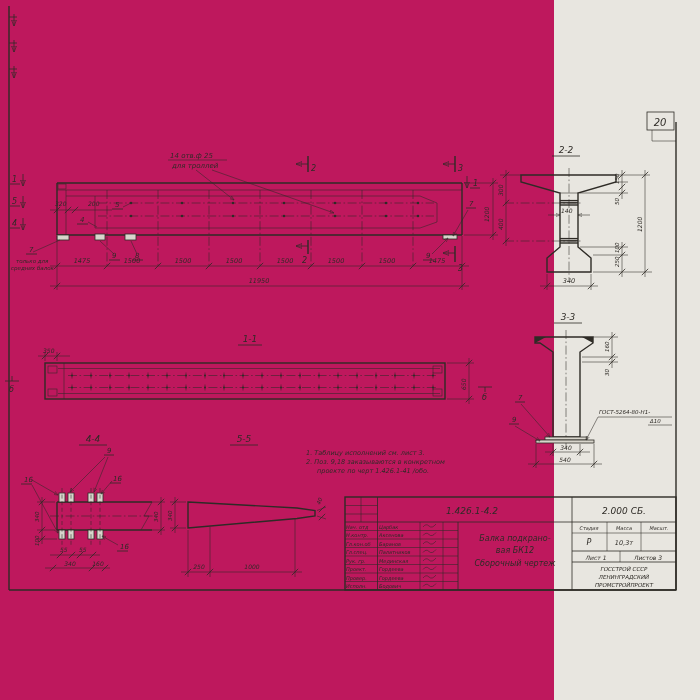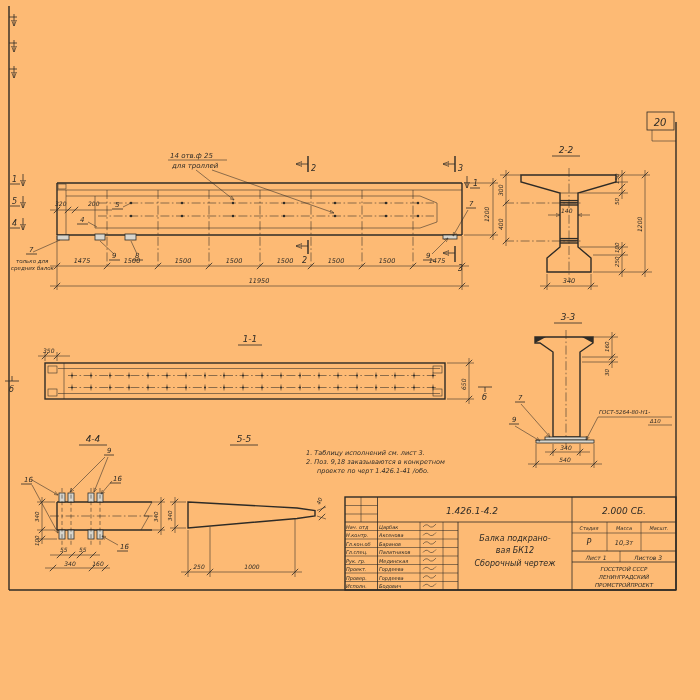--- a/index.html
+++ b/index.html
@@ -1,16 +1,16 @@
 <!DOCTYPE html>
 <html><head>
 <meta charset="utf-8">
 <style>
   html,body{margin:0;padding:0;background:#e8e6e0;}
-  #sheet{width:700px;height:700px;background:#fdba74;position:relative;font-family:"DejaVu Sans",sans-serif;}
+  #sheet{width:554px;height:700px;background:#be185d;position:relative;font-family:"DejaVu Sans",sans-serif;}
   svg line,svg path,svg rect,svg circle,svg polyline,svg polygon{stroke:#2e2b26;fill:none;stroke-width:.8;}
   svg .thick{stroke-width:1.4;}
   svg .thin{stroke-width:.55;}
   svg .cl{stroke-dasharray:9 2.5 1.6 2.5;stroke-width:.55;}
   svg .dsh{stroke-dasharray:4 2.6;stroke-width:.55;}
   svg .fl{fill:#2e2b26;stroke:none;}
   svg .plate{fill:#d8d5cc;stroke:#2e2b26;stroke-width:.8;}
   svg text{fill:#2e2b26;stroke:none;font-style:italic;font-family:"DejaVu Sans",sans-serif;}
   .t5{font-size:5px;} .t55{font-size:5.5px;} .t6{font-size:6px;} .t65{font-size:6.5px;}
   .t7{font-size:7px;} .t8{font-size:8px;} .t9{font-size:9px;} .t10{font-size:10px;}

